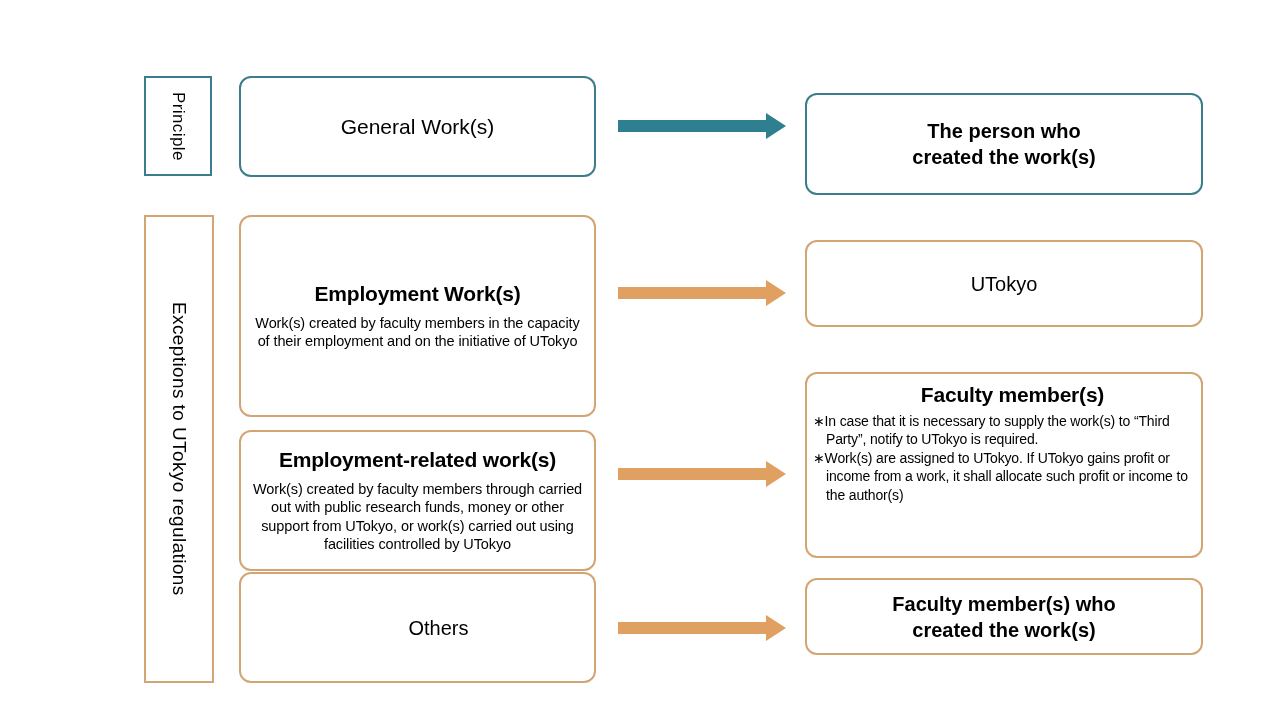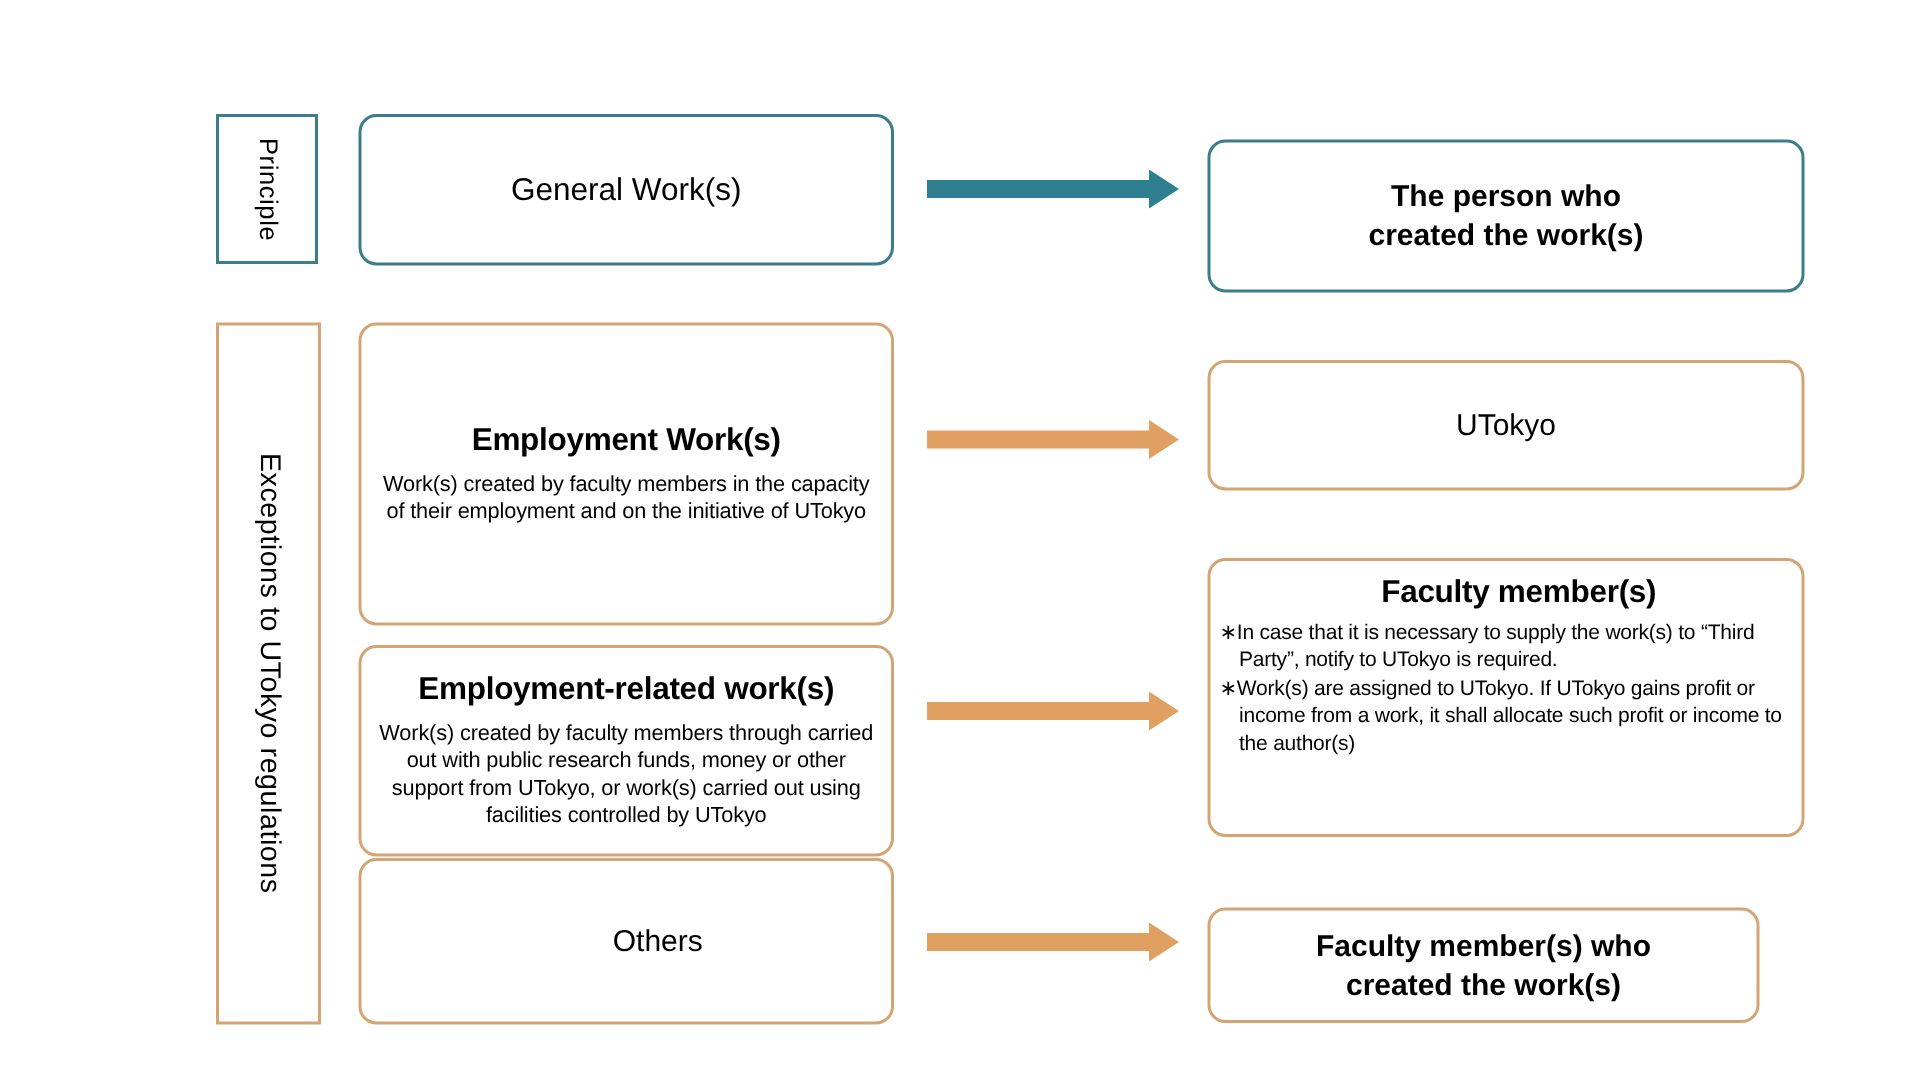--- a/index.html
+++ b/index.html
@@ -158,18 +158,18 @@
   </div>
 
   <div class="box orange rounded" style="left:239px; top:572px; width:357px; height:111px;padding-left:42px;">
     <div class="box-single">Others</div>
   </div>
 
   <svg class="arrow" style="left:618px; top:612px;" width="168" height="32" viewBox="0 0 168 32">
     <path d="M0,10 L148,10 L148,3 L168,16 L148,29 L148,22 L0,22 Z" fill="#E0A061"></path>
   </svg>
 
-  <div class="box orange rounded" style="left:805px; top:605px; width:368px; height:77px;">
+  <div class="box orange rounded" style="left:805px; top:578px; width:398px; height:77px;">
     <div class="box-single bold">Faculty member(s) who</div>
     <div class="box-single bold">created the work(s)</div>
   </div>
 
 </div>
 
 </body></html>

